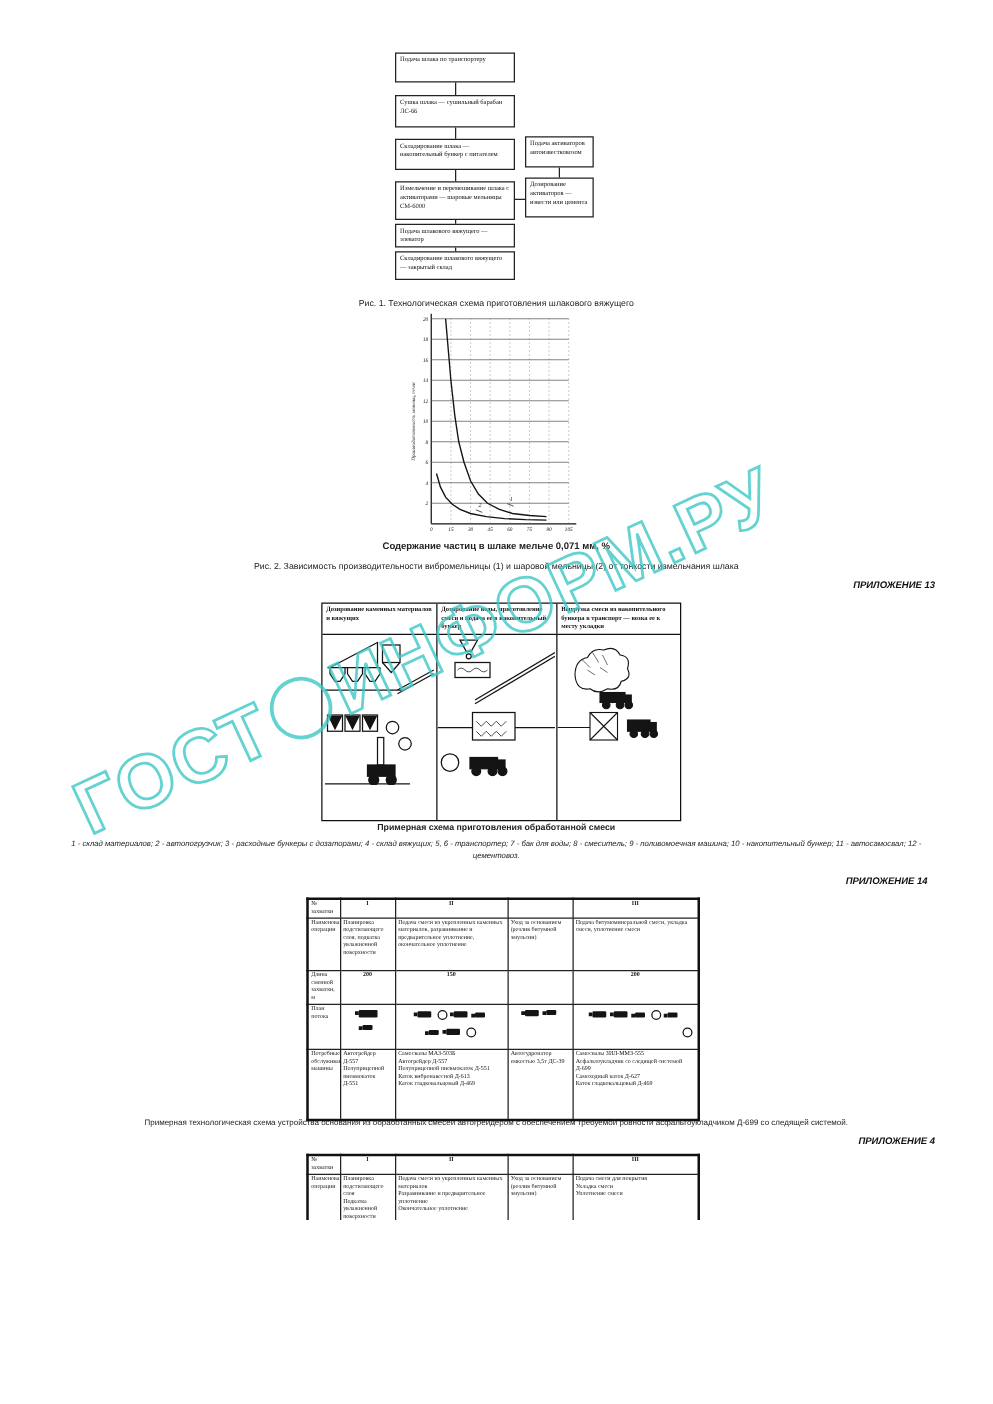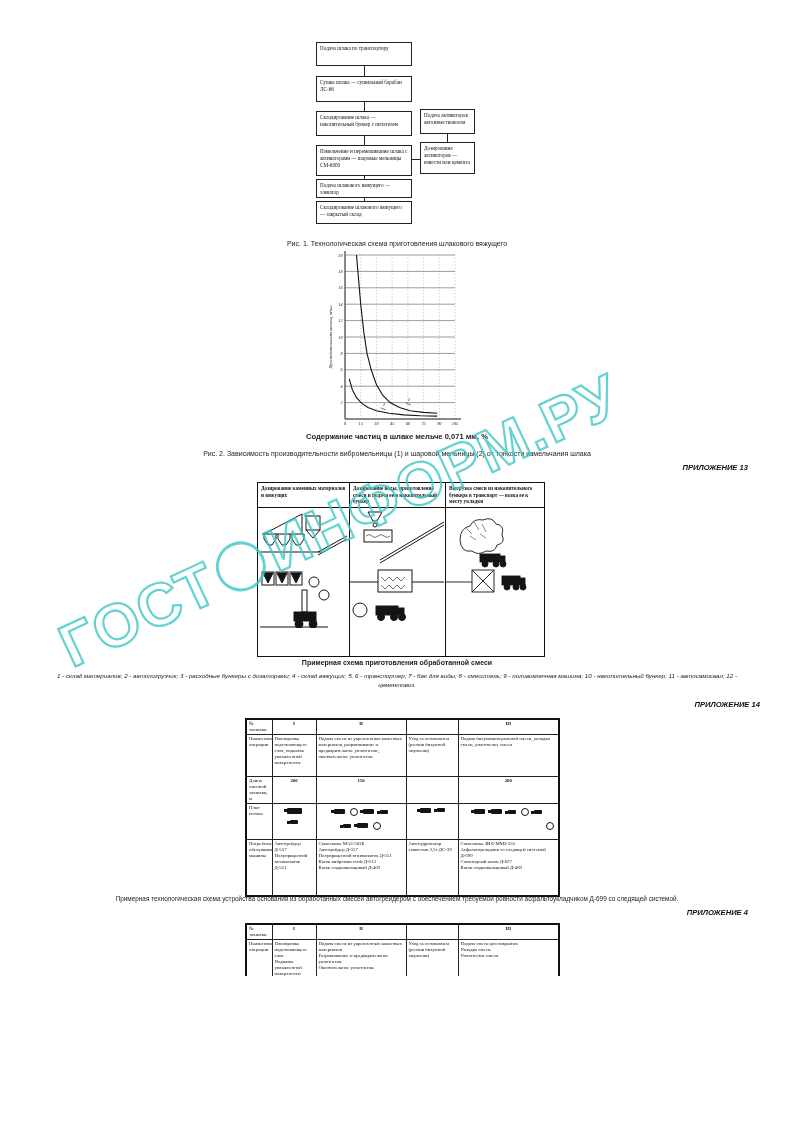--- a/index.html
+++ b/index.html
@@ -204,21 +204,21 @@
               <circle cx="77" cy="79" r="3" fill="#141414"></circle>
           </g>
         </svg>
       </div>
     </div>
   </div>
 
   <div class="abs cap center" style="top:659px;font-size:7px;font-weight:700;">Примерная схема приготовления обработанной смеси</div>
   <div class="abs cap" style="top:672px;left:40px;width:714px;text-align:center;font-size:6.2px;line-height:1.4;font-style:italic;">1 - склад материалов; 2 - автопогрузчик; 3 - расходные бункеры с дозаторами; 4 - склад вяжущих; 5, 6 - транспортер; 7 - бак для воды; 8 - смеситель; 9 - поливомоечная машина; 10 - накопительный бункер; 11 - автосамосвал; 12 - цементовоз.</div>
 
-  <div class="appx" style="top:700px;right:34px;">ПРИЛОЖЕНИЕ 14</div>
+  <div class="appx" style="top:700px;right:52px;">ПРИЛОЖЕНИЕ 14</div>
 
   <table class="t" style="left:245px;top:718px;width:313px;">
     <colgroup>
         <col style="width:26px">
         <col style="width:44px">
         <col style="width:90px">
         <col style="width:52px">
         <col style="width:101px">
       </colgroup>
     <tbody>

